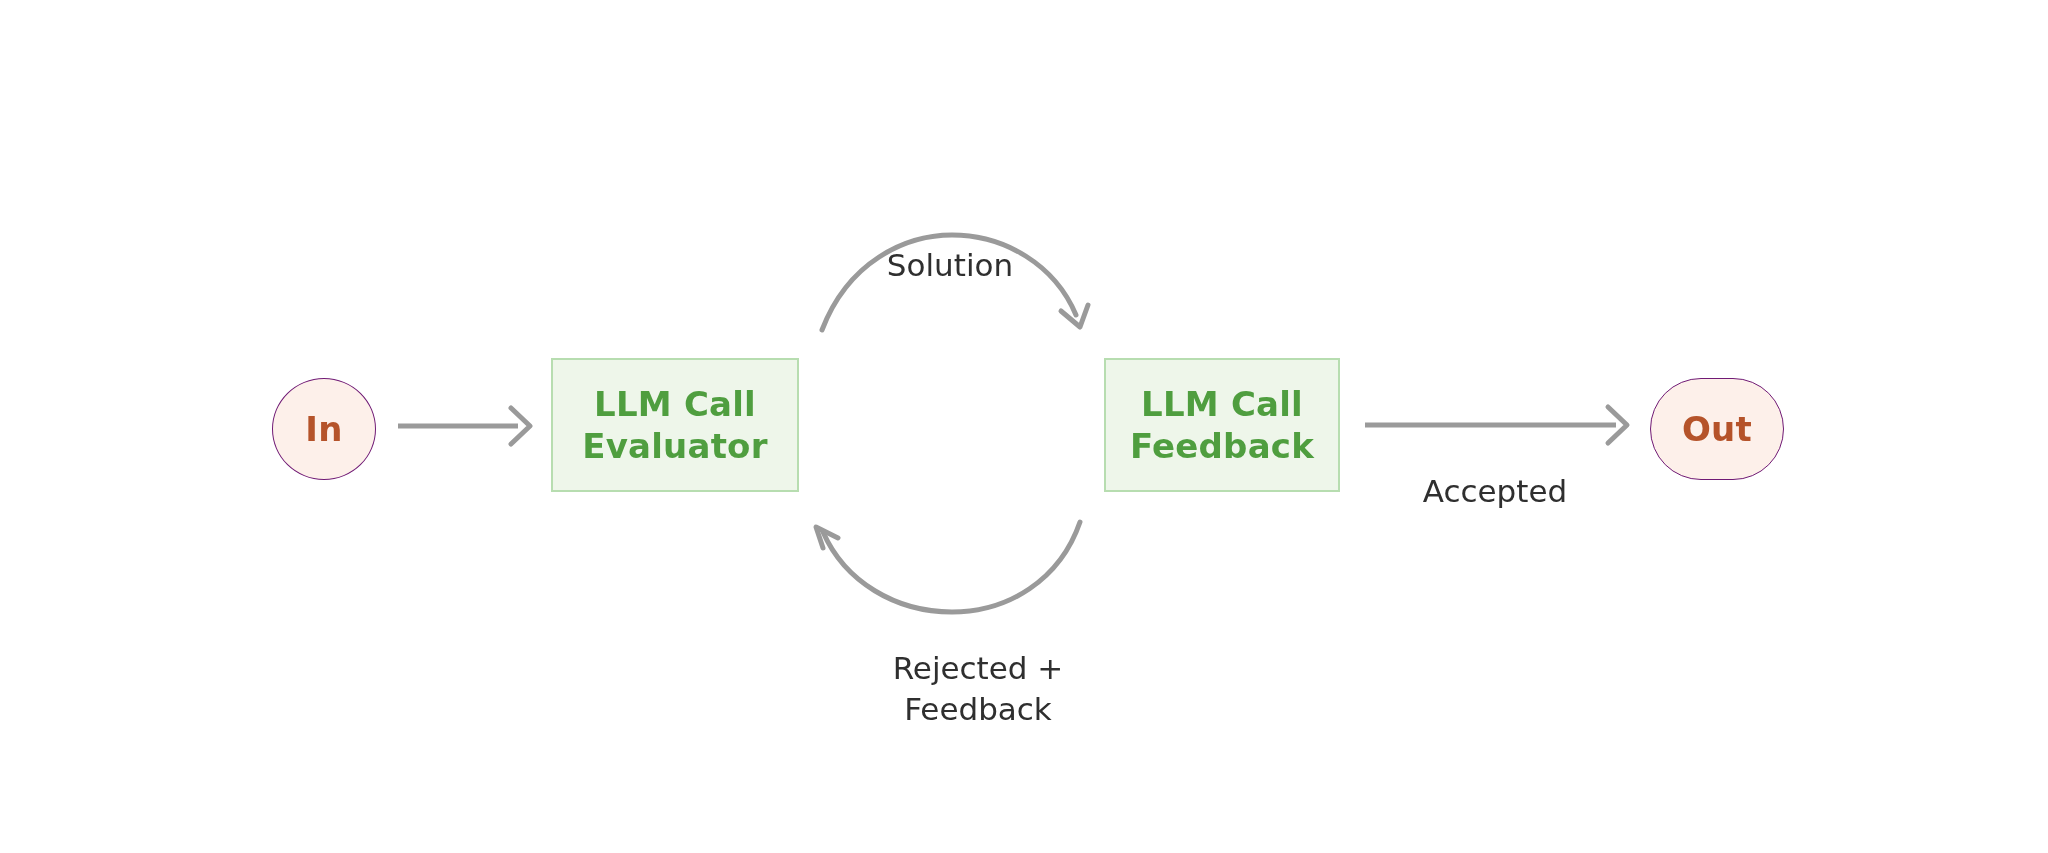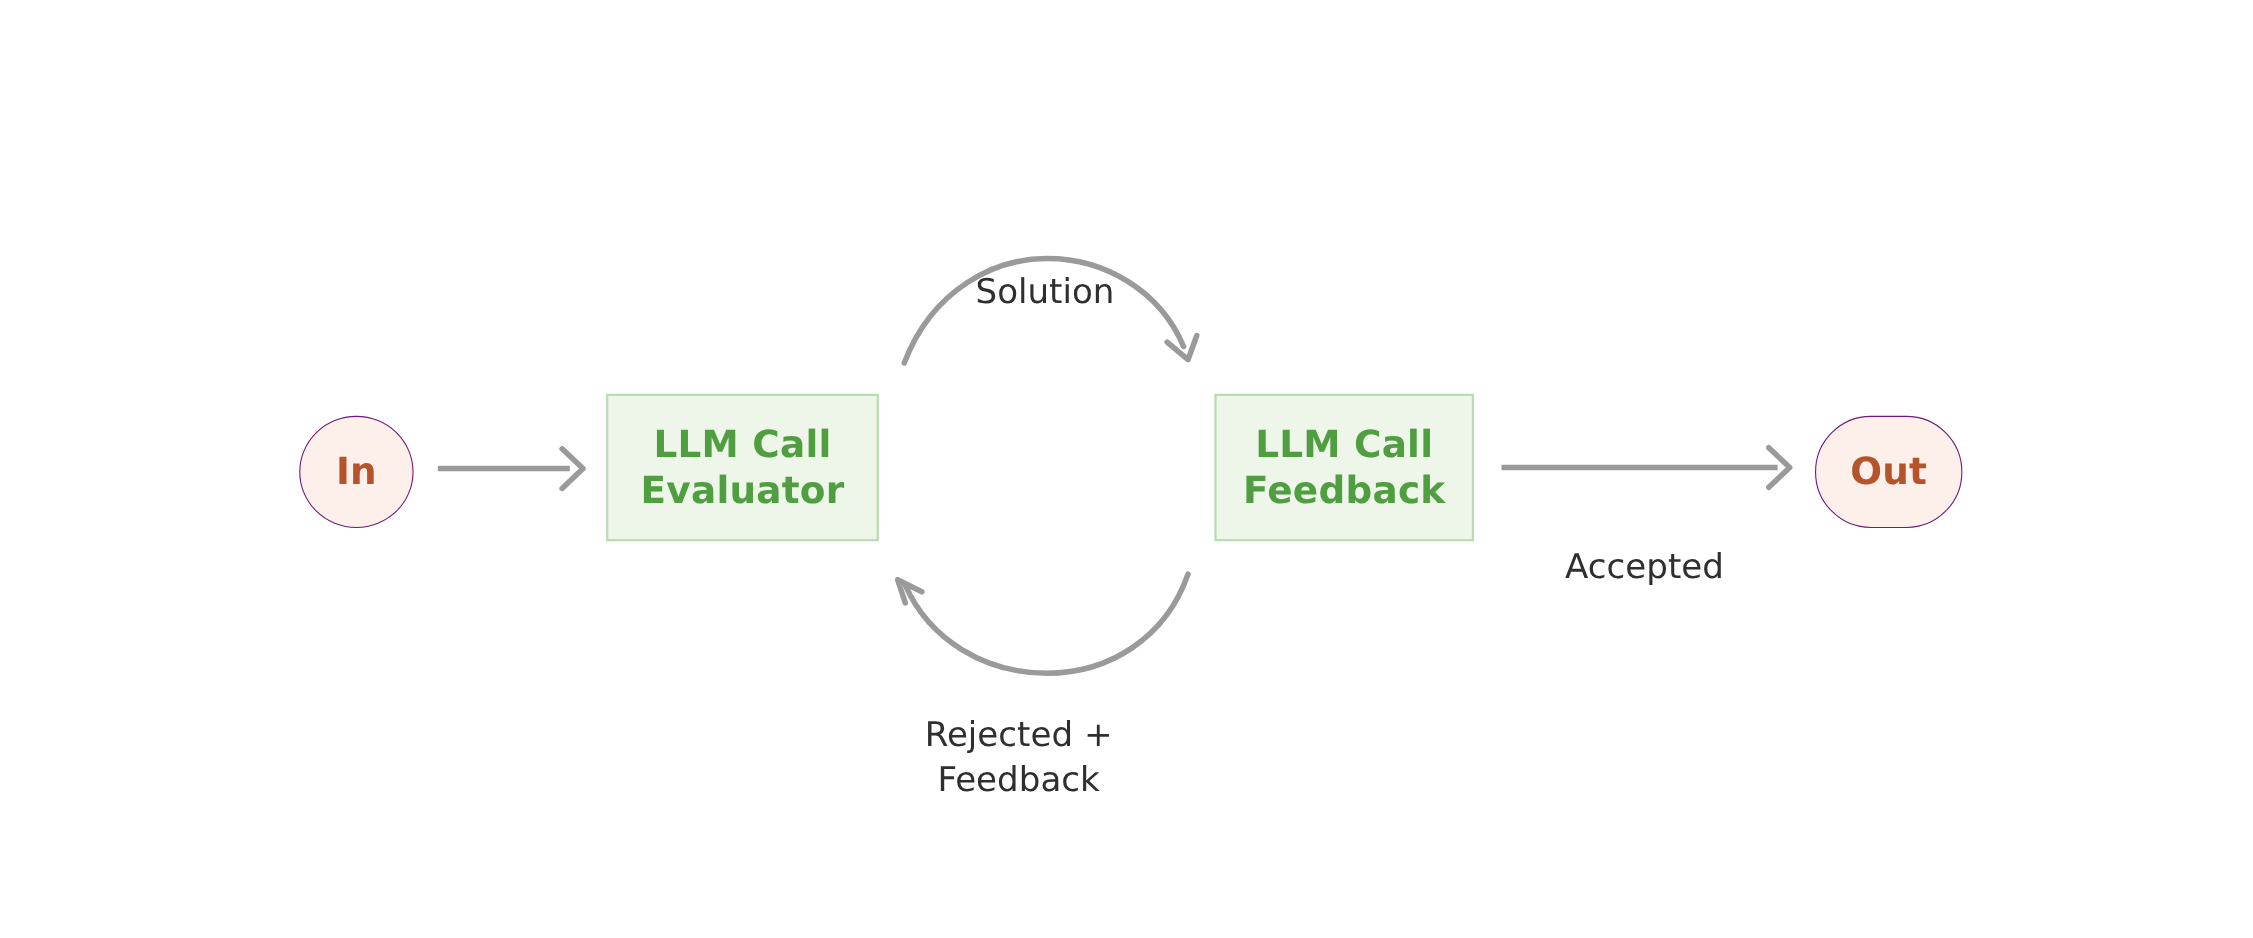--- a/index.html
+++ b/index.html
@@ -71,22 +71,22 @@
     position: absolute;
     color: #2f2f2f;
     font-size: 31px;
     font-weight: 400;
     line-height: 1.32;
     text-align: center;
     white-space: pre-line;
     margin-top: 43px;
   }
   #label-solution { left: 800px; top: 202px; width: 300px; }
-  #label-rejected { left: 776px; top: 605px; width: 300px; }
-  #label-accepted { left: 1350px; top: 452px; width: 290px; }
+  #label-rejected { left: 828px; top: 605px; width: 300px; }
+  #label-accepted { left: 1350px; top: 428px; width: 290px; }
 </style>
 </head>
 <body>
 
 <svg id="diagram-canvas" viewBox="0 0 2048 853" xmlns="http://www.w3.org/2000/svg">
 
   <g>
     <line x1="398" y1="426" x2="518" y2="426" stroke="#9a9a9a" stroke-width="5" stroke-linecap="butt"></line>
     <polyline points="511,408 530,426 511,444" fill="none" stroke="#9a9a9a" stroke-width="5" stroke-linecap="round" stroke-linejoin="round"></polyline>
   </g>

